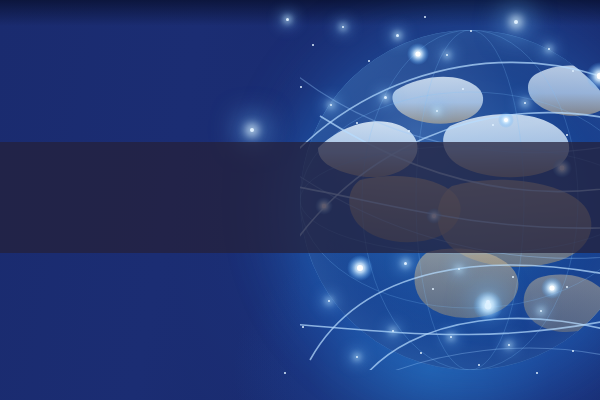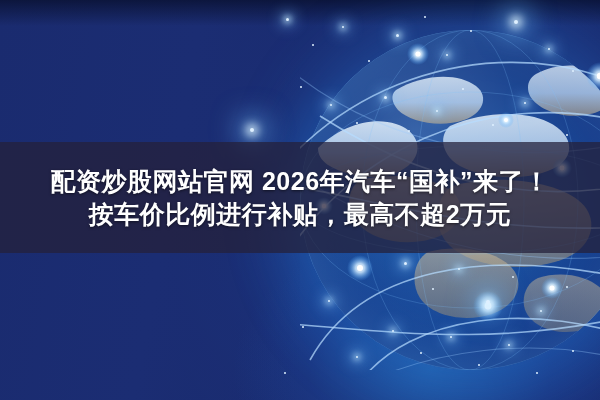--- a/index.html
+++ b/index.html
@@ -248,18 +248,14 @@
     <span class="star" style="left:536px;top:372px;width:2px;height:2px;"></span>
     <span class="star" style="left:572px;top:350px;width:2px;height:2px;"></span>
     <span class="star glow" style="left:328px;top:300px;width:2px;height:2px;"></span>
     <span class="star" style="left:302px;top:326px;width:2px;height:2px;"></span>
     <span class="star glow" style="left:356px;top:356px;width:2px;height:2px;"></span>
     <span class="star" style="left:284px;top:372px;width:2px;height:2px;"></span>
   </div>
 
   <div class="text-band"></div>
 
-  <div class="title-block">
-    <div class="title-line">配资炒股网站官网 2026年汽车“国补”来了！</div>
-    <div class="title-line">按车价比例进行补贴，最高不超2万元</div>
-  </div>
 
 </div>
 
 </body></html>

